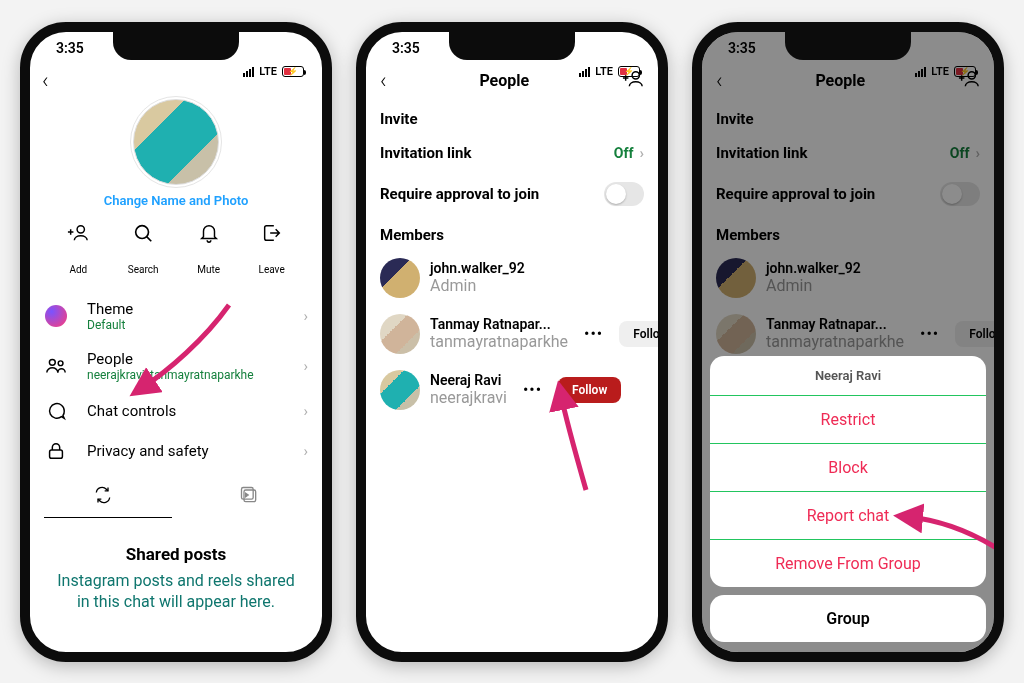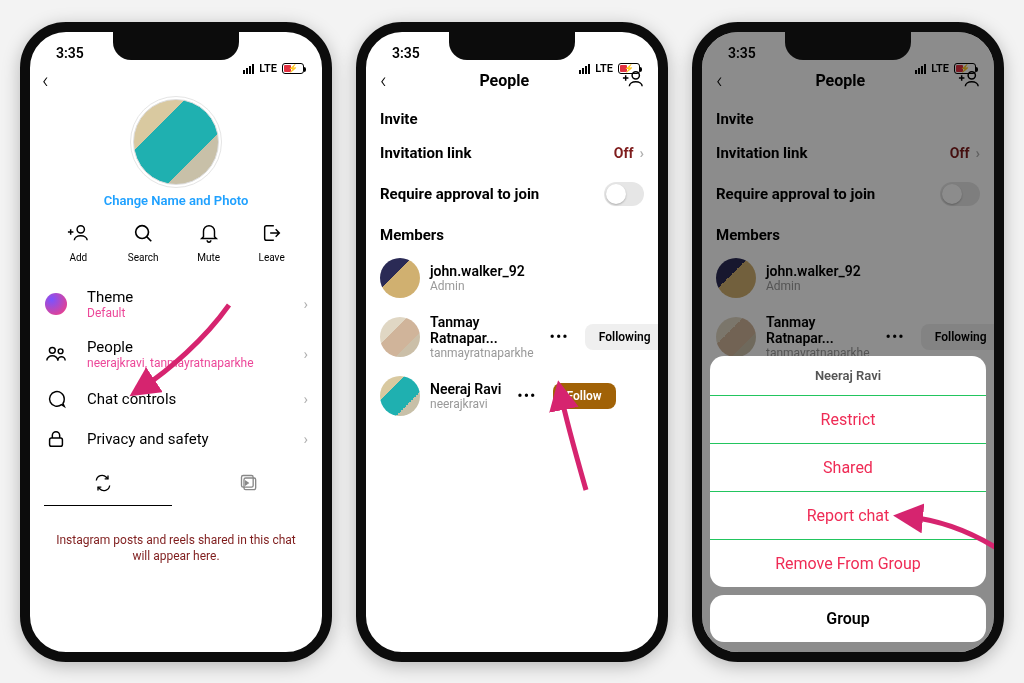--- a/index.html
+++ b/index.html
@@ -5,78 +5,78 @@
   * { box-sizing: border-box; margin: 0; padding: 0; font-family: -apple-system, BlinkMacSystemFont, "Segoe UI", Roboto, sans-serif; -webkit-font-smoothing: antialiased; }
   body { background: #f3f3f3; display: flex; justify-content: center; align-items: center; min-height: 683px; gap: 24px; padding: 12px 0; }
   .phone {
     width: 312px; height: 640px; background: #fff; border-radius: 46px;
     border: 10px solid #0c0c0c; position: relative; overflow: hidden; box-shadow: 0 4px 18px rgba(0,0,0,0.25);
   }
   .notch {
     position: absolute; top: 0; left: 50%; transform: translateX(-50%);
     width: 126px; height: 28px; background: #0c0c0c; border-radius: 0 0 18px 18px; z-index: 50;
   }
-  .status-bar { display: flex; justify-content: space-between; align-items: center; padding: 8px 18px 0 26px; font-size: 14px; font-weight: 600; height: 34px; }
+  .status-bar { display: flex; justify-content: space-between; padding: 8px 18px 0 26px; font-size: 14px; font-weight: 600; height: 34px; }
   .status-right { display: flex; align-items: center; gap: 2px; font-size: 11px; font-weight: 600; margin-top: 32px; }
   .sig { display: inline-flex; align-items: flex-end; gap: 1px; margin-right: 3px; }
   .sig i { width:2px; background:#000; display:inline-block; }
   .sig i:nth-child(1){height:4px}.sig i:nth-child(2){height:6px}.sig i:nth-child(3){height:8px}.sig i:nth-child(4){height:10px}
   .batt { display:inline-block; width:22px; height:11px; border:1px solid #000; border-radius:3px; position:relative; margin-left:3px; }
   .batt::after{content:"";position:absolute;right:-3px;top:3px;width:2px;height:5px;background:#000;border-radius:0 2px 2px 0;}
   .batt i{position:absolute;left:1px;top:1px;bottom:1px;width:35%;background:#e03040;border-radius:1px;}
   .bolt{position:absolute;left:50%;top:50%;transform:translate(-50%,-55%);font-size:8px;color:#000;}
 
   .screen { position: absolute; inset: 0; overflow: hidden; }
 
   
   .nav1 { padding: 2px 12px 0; }
   .chev { font-size: 22px; font-weight:300; }
   .avatar-big { width: 86px; height: 86px; border-radius: 50%; margin: 6px auto 8px; background: linear-gradient(135deg,#d9c9a0 30%,#1fb0b0 30% 70%,#c8c0a8 70%); border:1px solid #ddd; position:relative;}
   .avatar-big::after{content:"";position:absolute;inset:-4px;border-radius:50%;border:1px solid #e5e5e5;}
   h2.title { text-align:center; font-size:17px; font-weight:700; padding:0 10px; }
   .change-link { text-align:center; color:#1fa1ff; font-size:13px; font-weight:600; margin:4px 0 14px; }
   .icon-row { display:flex; justify-content:space-around; padding:0 18px 16px; }
-  .icon-col { display:flex; flex-direction:column; align-items:center; gap:8px; font-size:10px; }
+  .icon-col { display:flex; flex-direction:column; align-items:center; gap:20px; font-size:10px; }
   .icon-col svg { width:22px; height:22px; }
   .menu { padding:0 14px; }
   .menu-item { display:flex; align-items:center; gap:19px; padding:9px 0; position:relative; }
   .menu-item .mi-icon { width:24px; display:flex; justify-content:center; }
   .menu-item .mi-body { flex:1; }
   .mi-title { font-size:15px; }
-  .mi-sub  { font-size:12px; color:#ec4899; }
+  .mi-sub  { font-size:12px; color:#15803d; }
   .mi-chev { color:#b0b0b0; font-size:15px; }
   .theme-dot { width:22px; height:22px; border-radius:50%; background:radial-gradient(circle at 30% 30%, #7a53ff, #ff3c77);}
   .tabbar { display:flex; margin-top:6px; }
   .tabbar > div { flex:1; text-align:center; padding:8px 0; }
   .tabbar svg{width:20px;height:20px;}
   .tab-underline { height:1px; background:#000; margin:0 14px 0 14px; width:44%; }
   .shared-block{ text-align:center; padding:26px 26px 0;}
   .shared-title{ font-weight:700; font-size:17px; margin-bottom:6px;}
-  .shared-sub{ font-size:12px; color:#7f1d1d; line-height:1.35;}
+  .shared-sub{ font-size:16px; color:#0f766e; line-height:1.35;}
 
   
   .hdr { display:flex; align-items:center; justify-content:space-between; padding:2px 14px 6px; }
   .hdr-title { font-weight:700; font-size:16px; }
   .section-h { font-weight:700; font-size:15px; padding:10px 14px 6px; }
   .row { display:flex; align-items:center; padding:10px 14px; font-size:15px;font-weight:bold; }
   .row .grow { flex:1; }
-  .row .val { color:#7f1d1d; font-size:14px; margin-right:6px;}
+  .row .val { color:#15803d; font-size:14px; margin-right:6px;}
   .toggle { width:40px; height:24px; border-radius:12px; background:#e6e6e6; position:relative;}
   .toggle::after{content:"";position:absolute;width:20px;height:20px;border-radius:50%;background:#fff;top:2px;left:2px;box-shadow:0 1px 2px rgba(0,0,0,.25);}
   .member { display:flex; align-items:center; gap:10px; padding:8px 14px; }
   .av { width:40px; height:40px; border-radius:50%; flex:none;}
   .av1{background:linear-gradient(135deg,#2a2a55 40%,#d0b070 40%);}
   .av2{background:linear-gradient(135deg,#e0d7c4 35%,#d0b49a 35% 70%,#cbbfa8 70%);}
   .av3{background:linear-gradient(135deg,#d9c9a0 30%,#1fb0b0 30% 70%,#c8c0a8 70%);}
   .mname{font-size:14px;font-weight:600;}
-  .msub{font-size:12px;color:#999;}
+  .msub{font-size:16px;color:#999;}
   .dots{font-size:16px;letter-spacing:1px;padding:0 6px;}
   .pill{font-size:12px;font-weight:600;padding:6px 14px;border-radius:8px;}
   .pill.grey{background:#efefef;}
-  .pill.blue{background:#a16207;color:#fff;}
+  .pill.blue{background:#b91c1c;color:#fff;}
 
   
   .dim { position:absolute; inset:0; background:rgba(0,0,0,0.45); z-index:20;}
   .sheet { position:absolute; left:8px; right:8px; bottom:10px; z-index:30;}
   .card { background:#fff; border-radius:14px; overflow:hidden; }
   .card .srow { text-align:center; padding:14px 0; font-size:16px; border-top:1px solid #22c55e;}
   .card .srow:first-child{border-top:none;font-size:13px;font-weight:600;color:#555;padding:12px 0;}
   .danger{color:#ef2b55;}
   .cancel-card{background:#fff;border-radius:14px;margin-top:8px;text-align:center;padding:14px 0;font-size:16px;font-weight:600;}
 
@@ -206,20 +206,21 @@
         <svg viewBox="0 0 24 24" fill="none" stroke="#888" stroke-width="1.6">
             <rect x="6" y="6" width="14" height="14" rx="2"></rect>
             <rect x="3" y="3" width="14" height="14" rx="2"></rect>
             <path d="M8 10l3 2-3 2z" fill="#888"></path>
           </svg>
       </div>
     </div>
     <div class="tab-underline"></div>
 
     <div class="shared-block">
+      <div class="shared-title">Shared posts</div>
       <div class="shared-sub">Instagram posts and reels shared in this chat will appear here.</div>
     </div>
   </div>
 
   <div class="arrow" style="left:104px; top:268px;">
     <svg width="120" height="110">
         <defs>
           <marker id="ah1" markerWidth="8" markerHeight="8" refX="3" refY="3" orient="auto">
             <path d="M0,0 L6,3 L0,6 z" fill="#d6246f"></path>
           </marker>
@@ -373,21 +374,21 @@
       </div>
       <span class="dots">•••</span>
       <span class="pill grey">Following</span>
     </div>
 
     <div class="dim"></div>
     <div class="sheet">
       <div class="card">
         <div class="srow">Neeraj Ravi</div>
         <div class="srow danger">Restrict</div>
-        <div class="srow danger">Shared</div>
+        <div class="srow danger">Block</div>
         <div class="srow danger">Report chat</div>
         <div class="srow danger">Remove From Group</div>
       </div>
       <div class="cancel-card">Group</div>
     </div>
   </div>
 
   <div class="arrow" style="right:-6px; top:470px;">
     <svg width="100" height="60">
         <defs>

